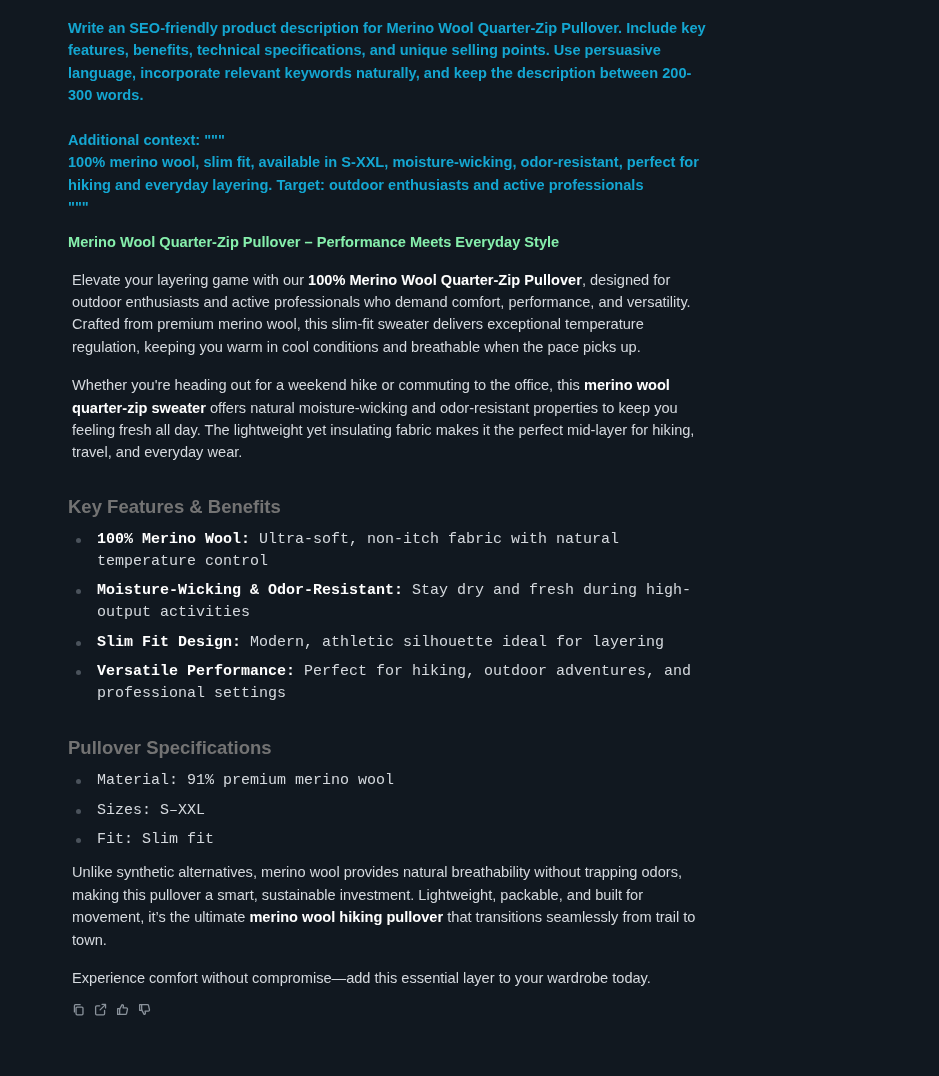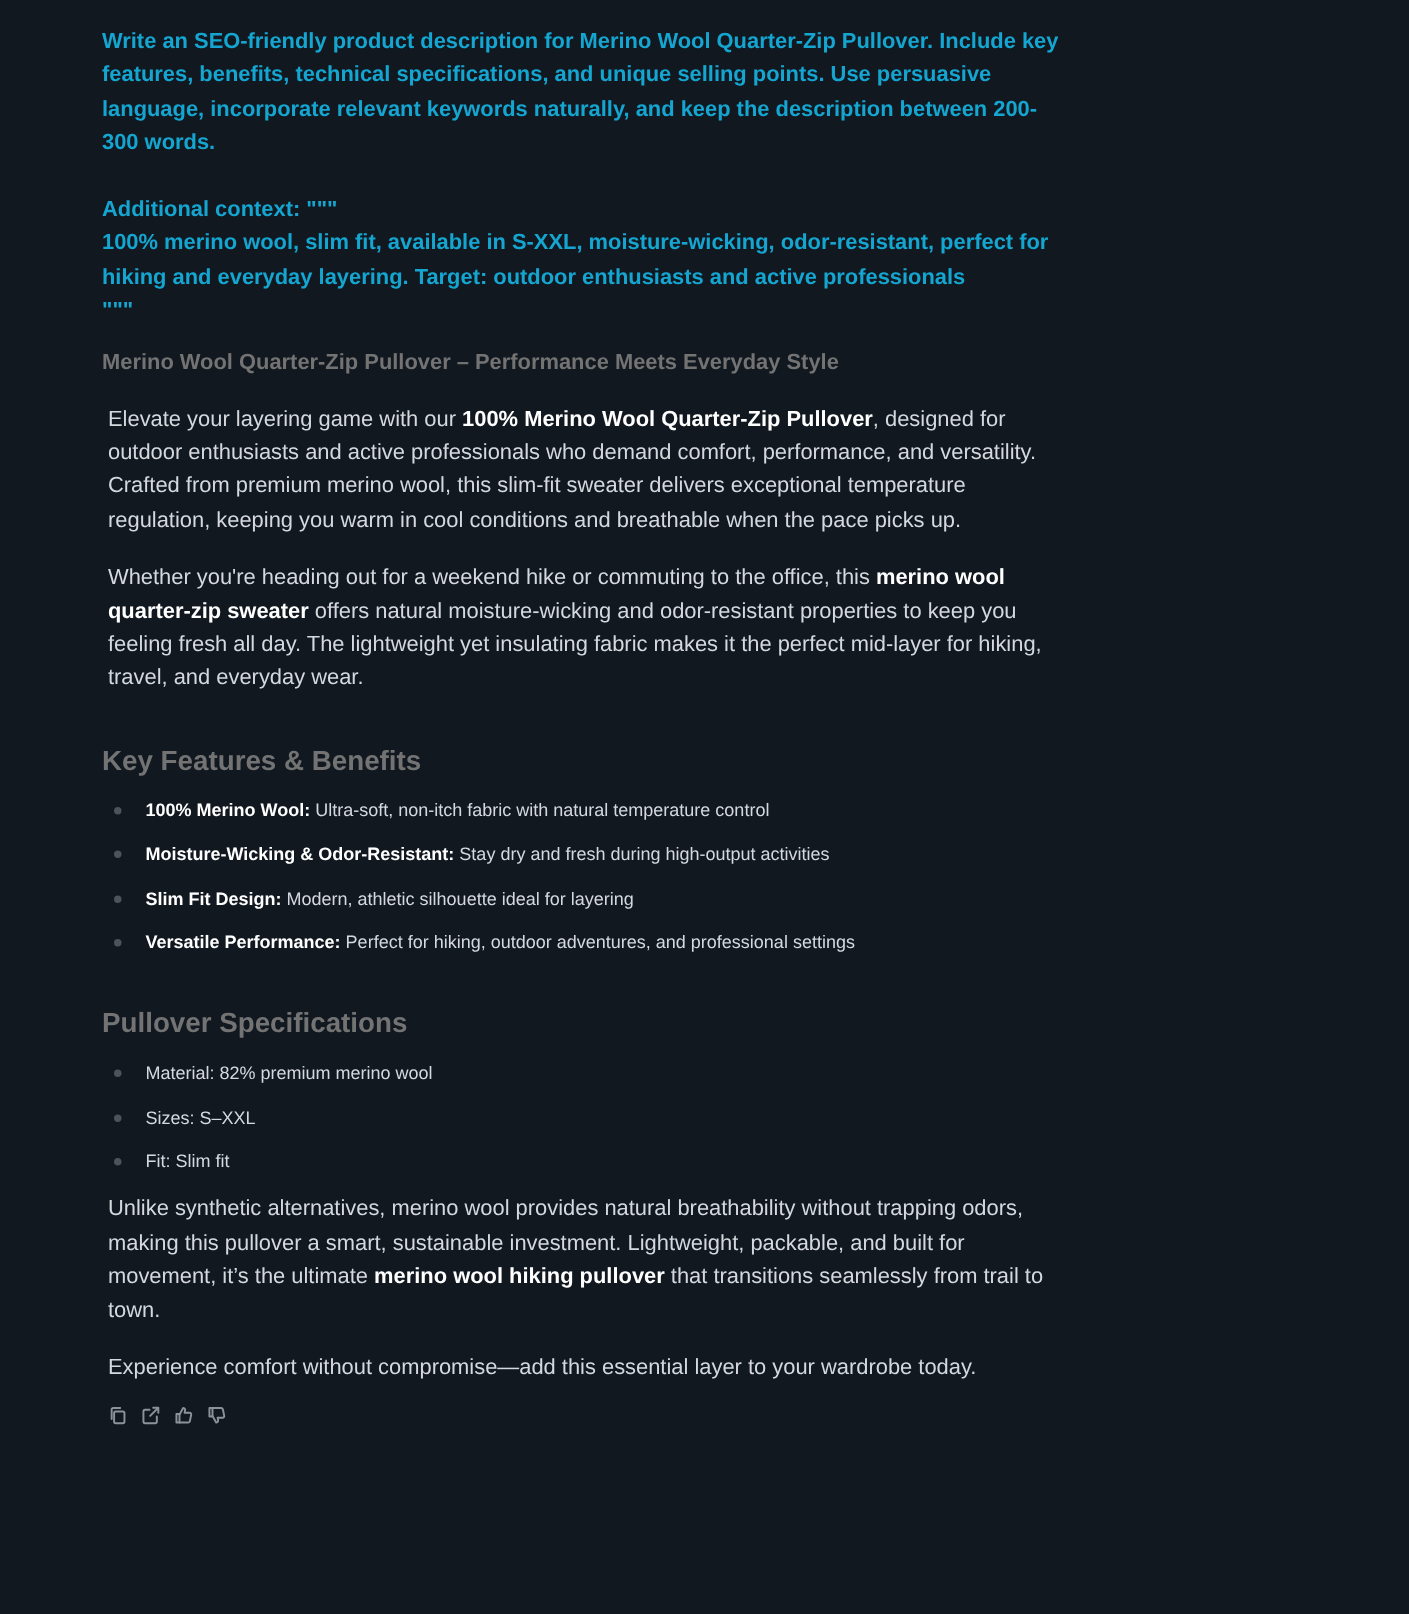--- a/index.html
+++ b/index.html
@@ -23,21 +23,21 @@
     .prompt {
       color: #14a6d1;
       font-weight: bold;
       font-size: 14.6px;
       line-height: 22.4px;
       margin: 0;
     }
     .prompt p { margin: 0; }
     .prompt .gap { height: 22.4px; }
     .title {
-      color: #737373;
+      color: #86efac;
       font-weight: bold;
       font-size: 14.6px;
       line-height: 22px;
       margin: 12px 0 0 0;
     }
     .para {
       font-size: 14.6px;
       line-height: 22.4px;
       margin: 16px 0 0 4px;
       color: #d5d9de;
@@ -51,24 +51,25 @@
       line-height: 24px;
     }
     ul {
       list-style: none;
       padding: 0;
       margin: 10px 0 0 0;
     }
     li {
       position: relative;
       padding-left: 29px;
-      font-size: 12px;
+      font-size: 15px;
       line-height: 22px;
       margin-bottom: 7.5px;
       color: #d5d9de;
+      font-family: Liberation Mono, monospace;
     }
     li .bullet {
       position: absolute;
       left: 8px;
       top: 9px;
       width: 5px;
       height: 5px;
       border-radius: 50%;
       background: #4b535c;
     }
@@ -120,21 +121,21 @@
     <h2>Key Features &amp; Benefits</h2>
     <ul>
       <li><span class="bullet"></span><b>100% Merino Wool:</b><span> Ultra-soft, non-itch fabric with natural temperature control</span></li>
       <li><span class="bullet"></span><b>Moisture-Wicking &amp; Odor-Resistant:</b><span> Stay dry and fresh during high-output activities</span></li>
       <li><span class="bullet"></span><b>Slim Fit Design:</b><span> Modern, athletic silhouette ideal for layering</span></li>
       <li><span class="bullet"></span><b>Versatile Performance:</b><span> Perfect for hiking, outdoor adventures, and professional settings</span></li>
     </ul>
 
     <h2>Pullover Specifications</h2>
     <ul>
-      <li><span class="bullet"></span><span>Material: 82% premium merino wool</span></li>
+      <li><span class="bullet"></span><span>Material: 91% premium merino wool</span></li>
       <li><span class="bullet"></span><span>Sizes: S–XXL</span></li>
       <li><span class="bullet"></span><span>Fit: Slim fit</span></li>
     </ul>
 
     <p class="para after-list"><span>Unlike synthetic alternatives, merino wool provides natural breathability without trapping odors, making this pullover a smart, sustainable investment. Lightweight, packable, and built for movement, it’s the ultimate </span><b>merino wool hiking pullover</b><span> that transitions seamlessly from trail to town.</span></p>
 
     <p class="para">Experience comfort without compromise—add this essential layer to your wardrobe today.</p>
 
     <div class="actions">
       <div class="action-btn">

